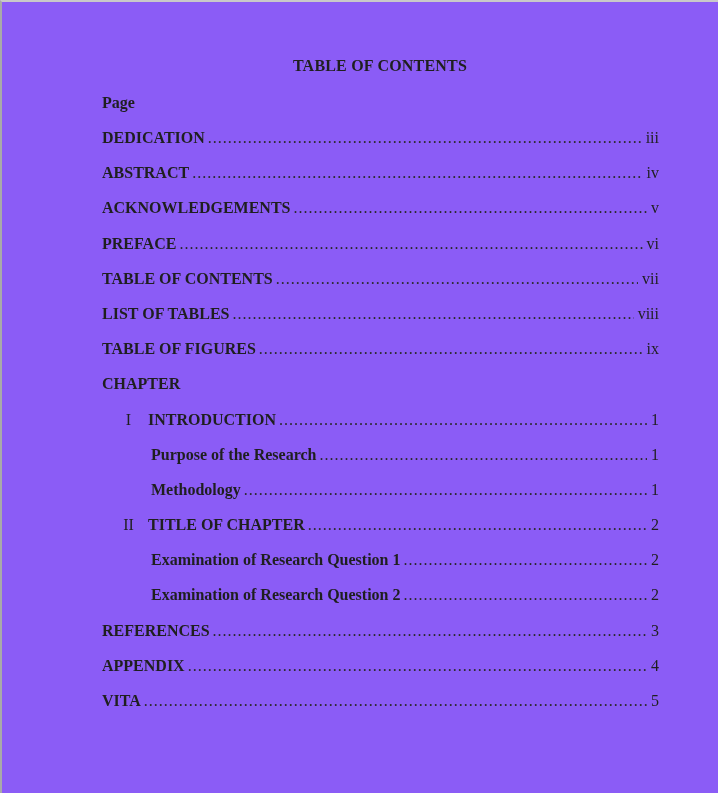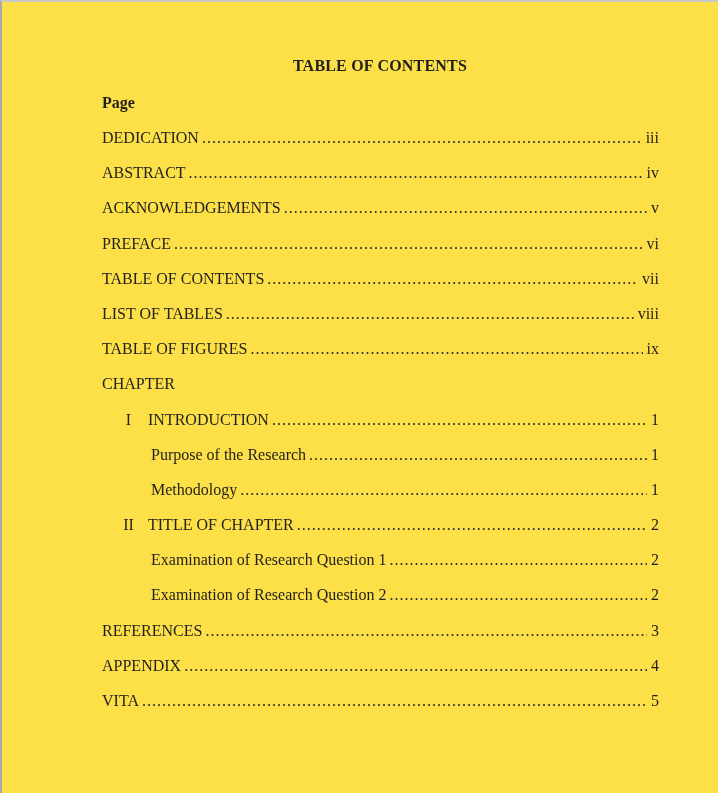--- a/index.html
+++ b/index.html
@@ -6,21 +6,21 @@
   body {
     width: 718px; height: 793px;
     background: #ffffff;
     font-family: "Liberation Serif", "DejaVu Serif", serif;
     color: #1f1f1f;
     overflow: hidden;
   }
   .page {
     position: relative;
     width: 716px; height: 791px;
-    background: #fde047;
+    background: #8b5cf6;
     border-top: 2px solid #c9c9c9;
     border-left: 2px solid #a9a9a9;
   }
   .doc-title {
     position: absolute;
     left: 100px; top: 55px; width: 556px;
     text-align: center;
     font-size: 16px; font-weight: bold;
     letter-spacing: 0.2px;
     white-space: nowrap;
@@ -36,21 +36,21 @@
     left: 100px; top: 118px; width: 557px;
   }
   .toc-row {
     display: flex;
     align-items: baseline;
     height: 35.2px;
     line-height: 35.2px;
     font-size: 16px;
     white-space: nowrap;
   }
-  .toc-row .label { flex: 0 0 auto; }
+  .toc-row .label { flex: 0 0 auto; font-weight: bold; }
   .toc-row.sub .label { padding-left: 49px; }
   .toc-row .numeral {
     flex: 0 0 auto;
     display: inline-block;
     margin-left: 16px;
     width: 21px;
     text-align: center;
   }
   .toc-row.chapter .label { margin-left: 9px; }
   .dot-leader {

